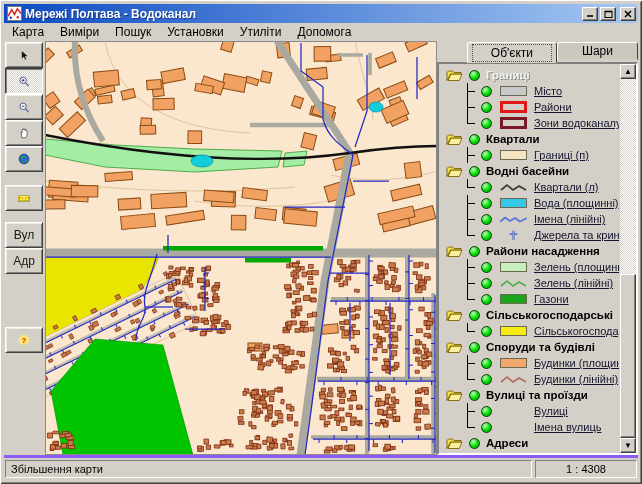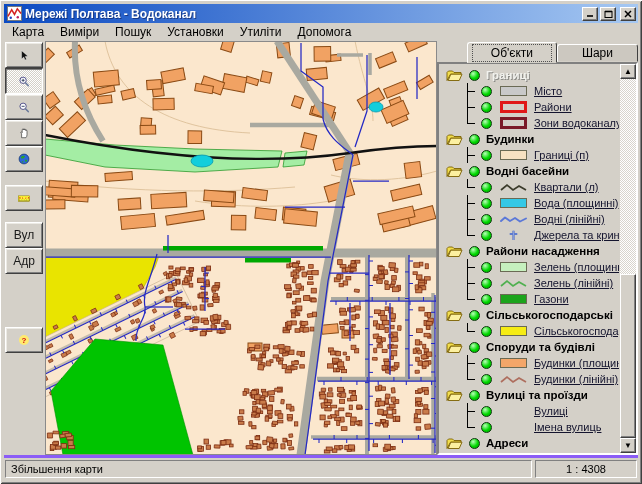--- a/index.html
+++ b/index.html
@@ -40,21 +40,21 @@
     background-size:2px 2px;}
   .tbtn svg{display:block;}
 
   
   .map{position:absolute;left:45px;top:41px;width:392px;height:414px;background:#FBE7CD;
     box-shadow:inset 1px 0 0 #8a8a8a;}
   .map svg{display:block;}
 
   
   .panel{position:absolute;left:437px;top:41px;width:201px;height:414px;background:#D4D0C8;}
-  .tabs{position:absolute;left:0;top:1px;right:0;height:21px;display:flex;align-items:center;padding-left:30px;}
+  .tabs{position:absolute;left:0;top:1px;right:0;height:21px;display:flex;align-items:flex-start;padding-left:30px;}
   .tab{height:20px;background:#D4D0C8;border:1px solid;border-color:#FFF #404040 #D4D0C8 #FFF;
     border-radius:3px 3px 0 0;display:flex;align-items:center;justify-content:center;
     font-size:12px;color:#000;position:relative;}
   .tab.active{height:21px;z-index:3;width:102px;}
   .tab.active .tabcap{border:1px dotted #505050;padding:1px 18px;}
   .tab.inactive{width:92px;height:18px;z-index:1;background:#CCC8C0;}
   .tree{position:absolute;left:0;top:21px;right:0;bottom:0;background:#D4D0C8;
     border:2px solid;border-color:#808080 #FFF #FFF #808080;overflow:hidden;padding:3px 2px 0 2px;}
   .trow{height:16px;display:flex;align-items:center;white-space:nowrap;overflow:hidden;
     width:178px;}
@@ -1072,21 +1072,21 @@
         <span class="tdot"></span>
         <span class="sw sw-frame" style="border-color: rgb(122, 26, 40);"></span>
         <span class="tlabel">Зони водоканалу</span>
       </div>
 
       <div class="trow group">
         <svg class="tfold">
             <use href="#sym-folder"></use>
           </svg>
         <span class="tdot"></span>
-        <span class="glabel">Будинки</span>
+        <span class="glabel">Квартали</span>
       </div>
       <div class="trow item">
         <span class="tconn"></span>
         <span class="tdot"></span>
         <span class="sw sw-box" style="background: rgb(247, 226, 194);"></span>
         <span class="tlabel">Границі (п)</span>
       </div>
       <div class="trow group">
         <svg class="tfold">
             <use href="#sym-folder"></use>
@@ -1112,21 +1112,21 @@
         <span class="tlabel">Вода (площинні)</span>
       </div>
       <div class="trow item">
         <span class="tconn"></span>
         <span class="tdot"></span>
         <span class="sw sw-line" style="color: rgb(91, 120, 216);">
             <svg>
               <use href="#sym-wave"></use>
             </svg>
           </span>
-        <span class="tlabel">Водні (лінійні)</span>
+        <span class="tlabel">Імена (лінійні)</span>
       </div>
       <div class="trow item last">
         <span class="tconn"></span>
         <span class="tdot"></span>
         <span class="sw sw-line" style="color: rgb(62, 92, 192);">
             <svg>
               <use href="#sym-cross"></use>
             </svg>
           </span>
         <span class="tlabel">Джерела та криниці</span>

